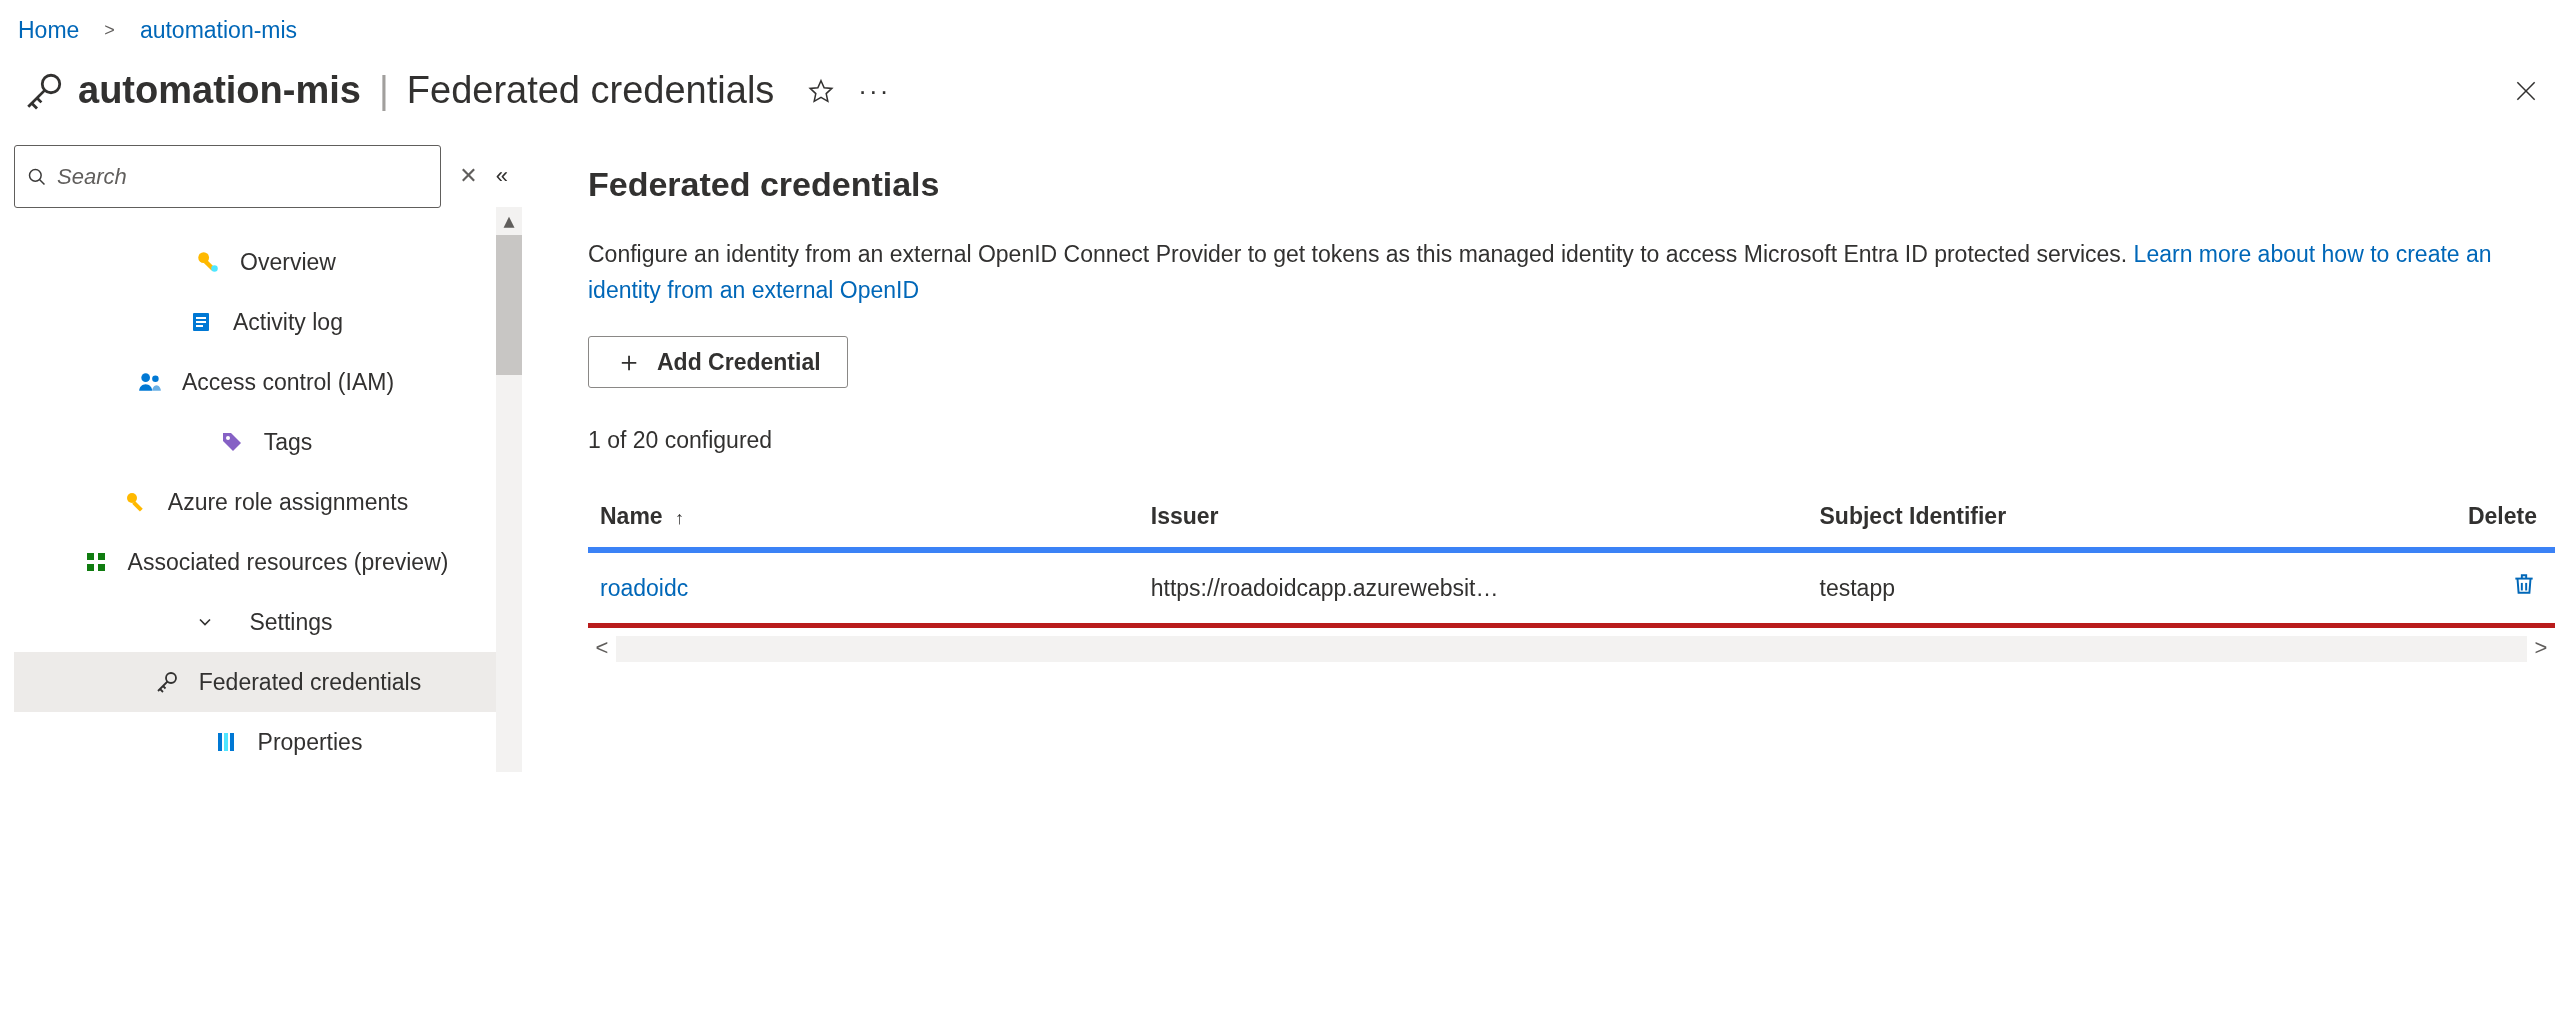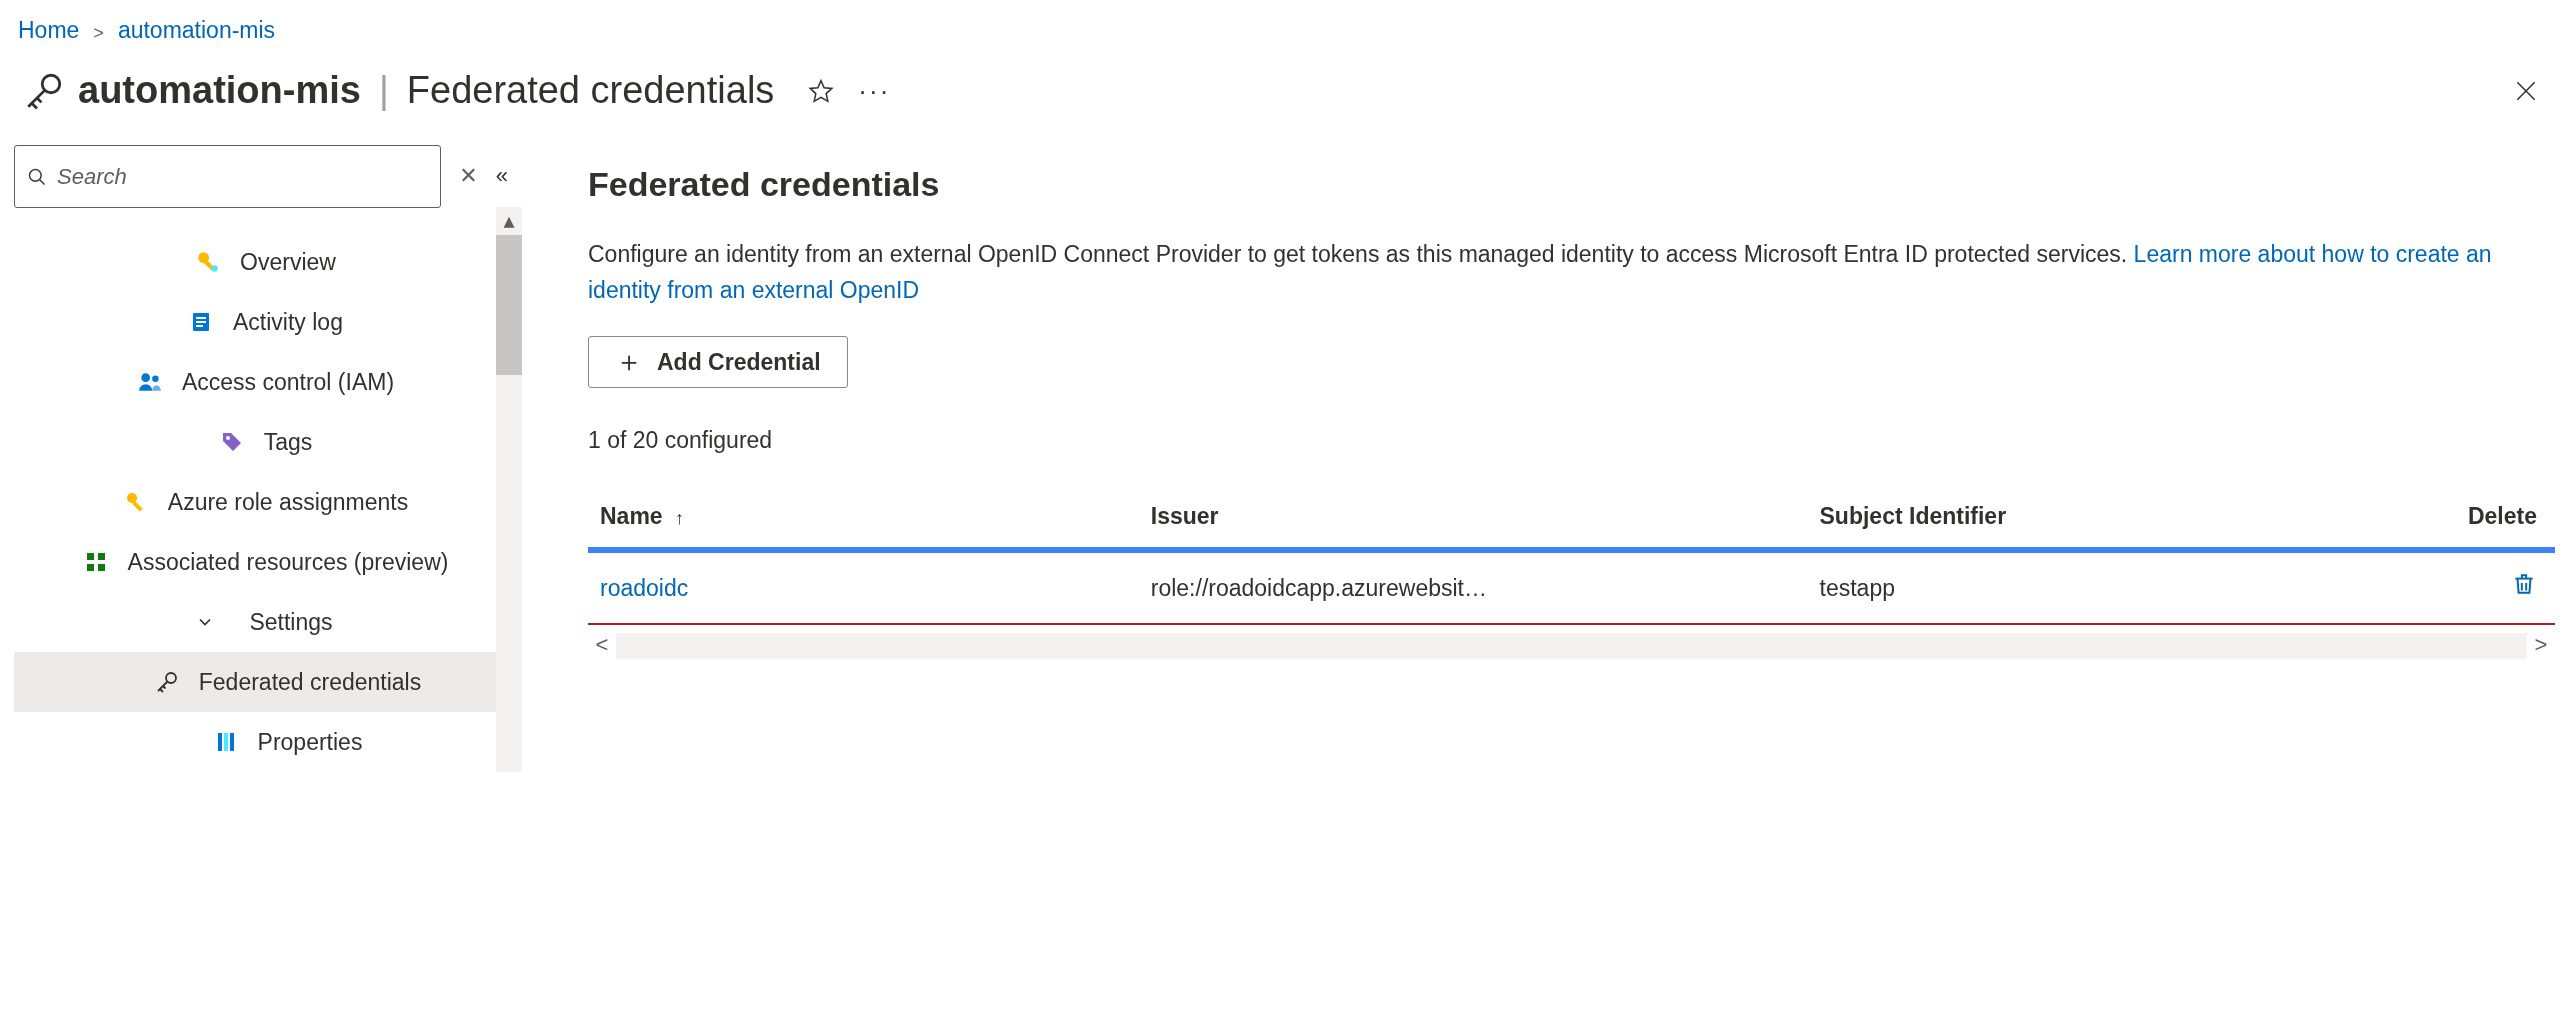--- a/index.html
+++ b/index.html
@@ -8,22 +8,22 @@
     color: #323130;
     background: #fff;
     font-size: 22px;
     line-height: 1.4;
   }
   a.link { color: #0067b8; text-decoration: none; cursor: pointer; }
 
   
   .breadcrumb {
     display: flex;
-    align-items: flex-end;
-    gap: 14px;
+    align-items: center;
+    gap: 25px;
     padding: 14px 18px 10px 18px;
     font-size: 23px;
   }
   .breadcrumb .sep { color: #605e5c; font-size: 18px; }
 
   
   .title-row {
     display: flex;
     align-items: center;
     padding: 8px 18px 28px 18px;
@@ -185,21 +185,21 @@
   .tbl th {
     text-align: left;
     font-weight: 700;
     font-size: 23px;
     padding: 14px 12px;
     border-bottom: 6px solid #3b82f6;
   }
   .tbl td {
     padding: 18px 12px;
     font-size: 23px;
-    border-bottom: 2px solid #b91c1c;
+    border-bottom: 5px solid #b91c1c;
   }
   .tbl th:last-child, .tbl td:last-child { text-align: right; padding-right: 18px; }
   .sort-arrow { margin-left: 6px; font-size: 18px; }
   .cell-link { color:#0067b8; cursor:pointer; }
   .del-icon { color:#0067b8; cursor:pointer; display:inline-flex; }
 
   
   .hscroll {
     display:flex;
     align-items:center;
@@ -385,21 +385,21 @@
             <span class="sort-arrow">↑</span>
           </th>
           <th style="width:34%">Issuer</th>
           <th style="width:28%">Subject Identifier</th>
           <th style="width:10%">Delete</th>
         </tr>
       </thead>
       <tbody>
         <tr>
           <td><span class="cell-link">roadoidc</span></td>
-          <td>role://roadoidcapp.azurewebsit…</td>
+          <td>https://roadoidcapp.azurewebsit…</td>
           <td>testapp</td>
           <td>
             <span class="del-icon">
               <svg viewBox="0 0 24 24" width="26" height="26" fill="none" stroke="#0067b8" stroke-width="1.8">
                 <path d="M4 7h16"></path>
                   <path d="M10 7V4h4v3"></path>
                 <path d="M6 7l1 13h10l1-13"></path>
                 <line x1="10" y1="11" x2="10" y2="18"></line>
                 <line x1="14" y1="11" x2="14" y2="18"></line>
               </svg>

